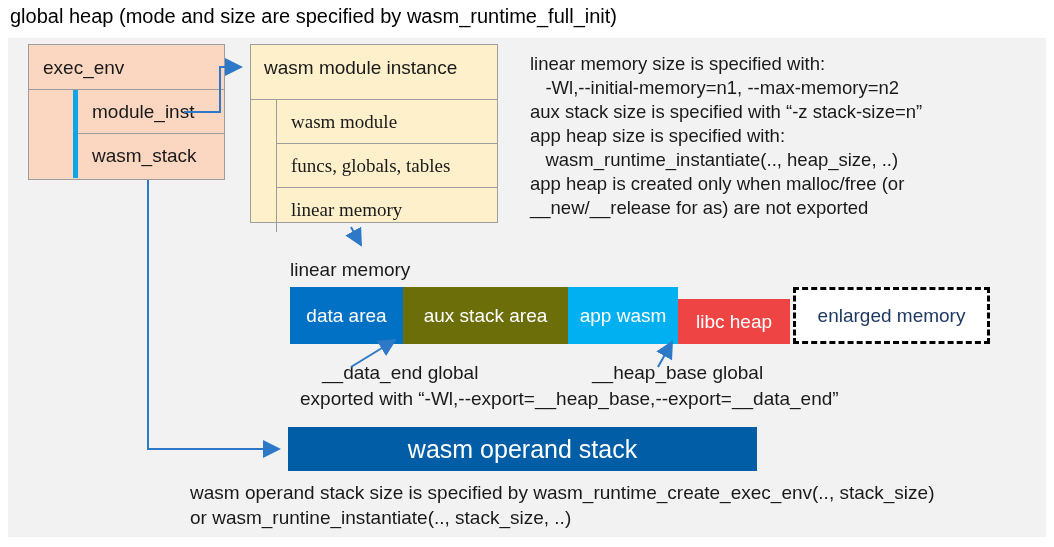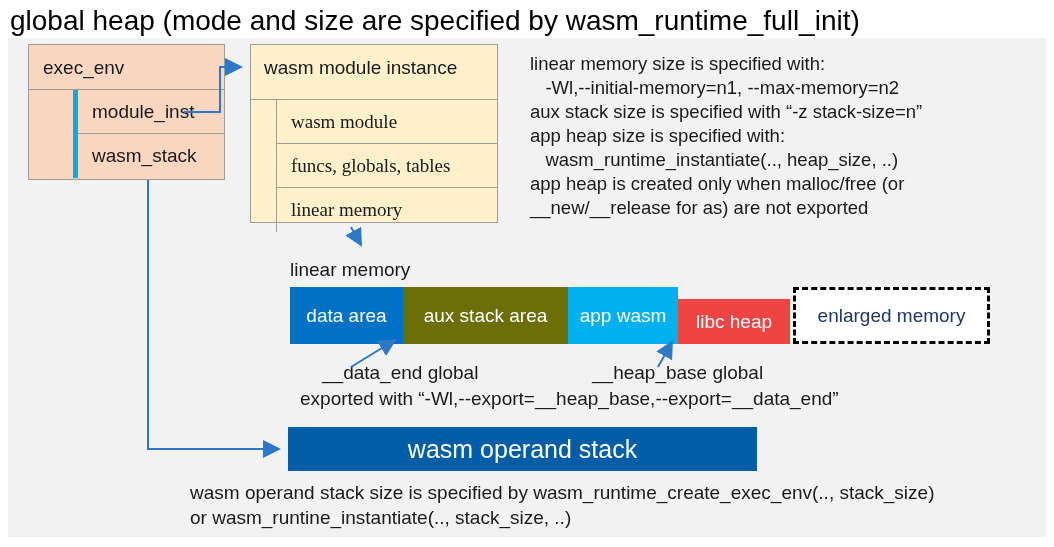--- a/index.html
+++ b/index.html
@@ -8,21 +8,21 @@
   .canvas {
     position: relative;
     width: 1054px;
     height: 547px;
     background: #ffffff;
     overflow: hidden;
   }
   .title {
     position: absolute;
     left: 10px; top: 5px;
-    font-size: 28px;
+    font-size: 20px;
     color: #000;
     white-space: pre;
   }
   .panel {
     position: absolute;
     left: 8px; top: 38px;
     width: 1038px; height: 499px;
     background: #f2f2f2;
   }
   svg.arrows {

